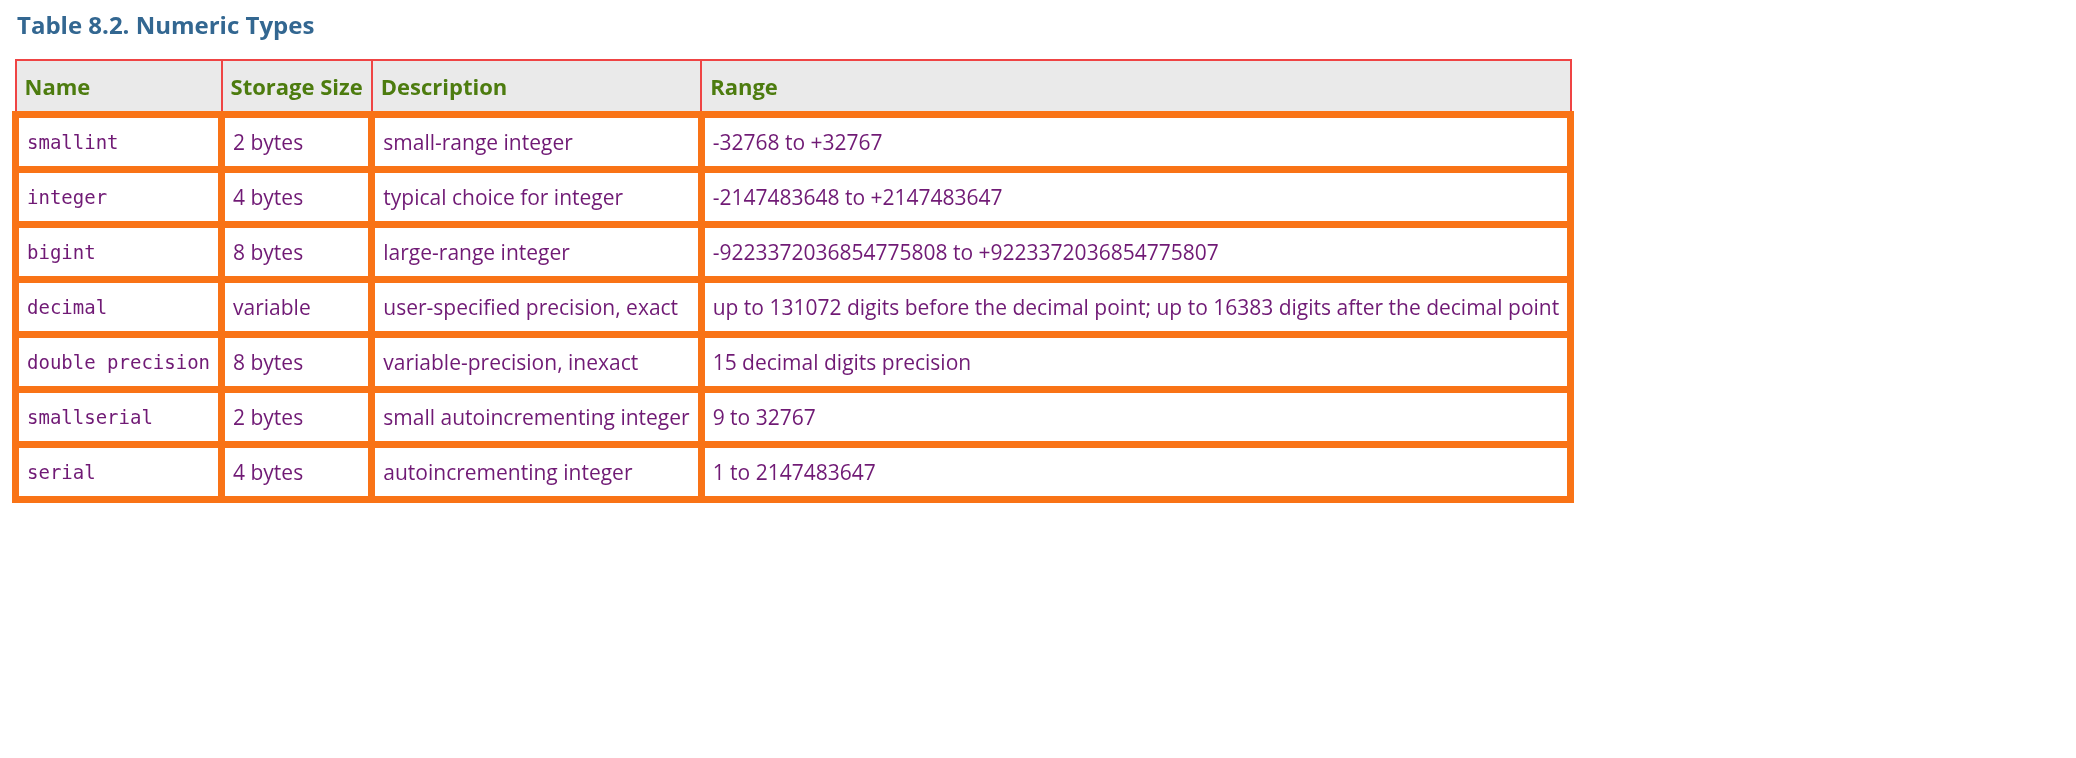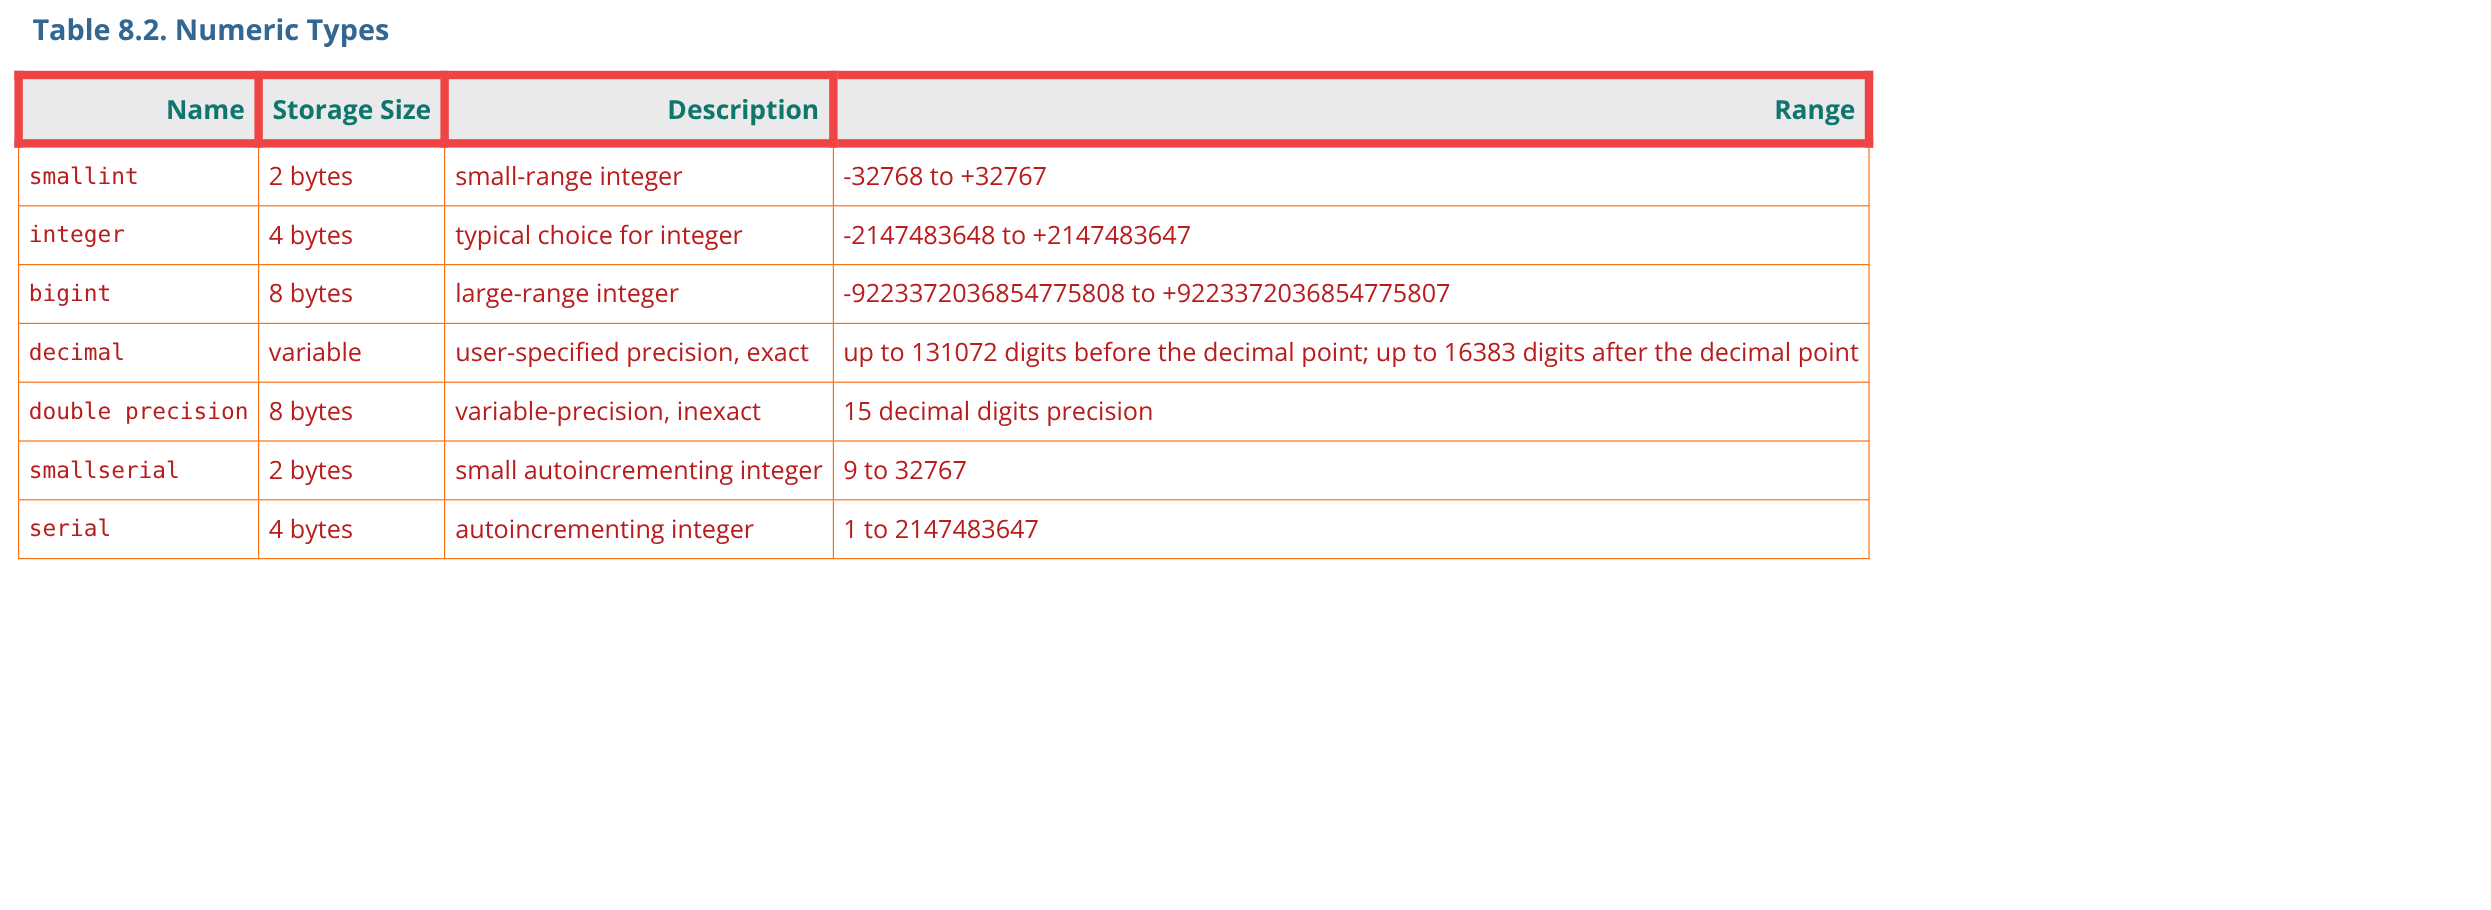--- a/index.html
+++ b/index.html
@@ -7,41 +7,41 @@
       font-size: 20px;
       color: #333;
       margin: 0;
       padding: 8px 12px;
       background: #fff;
     }
     .table-title {
       color: #336791;
       font-weight: 700;
       font-size: 24px;
-      margin: 0 0 18px 15px;
+      margin: 0 0 18px 5px;
     }
     table {
       border-collapse: collapse;
       width: auto;
       border: 1px solid #e1e1e1;
     }
     thead th {
       background: #eaeaea;
-      text-align: right;
+      text-align: left;
       font-weight: 700;
-      color: #0f766e;
+      color: #4d7c0f;
       padding: 10px 8px 10px 8px;
-      border: 7px solid #ef4444;
+      border: 2px solid #ef4444;
       font-size: 22px;
     }
     tbody td {
-      border: 1px solid #f97316;
+      border: 7px solid #f97316;
       padding: 10px 8px;
       font-size: 21px;
-      color: #b91c1c;
+      color: #701a75;
       vertical-align: middle;
     }
     tbody td.code {
       font-family: "Menlo", "Consolas", "DejaVu Sans Mono", monospace;
       font-size: 19px;
       white-space: nowrap;
     }
   </style>
 </head>
 <body>

